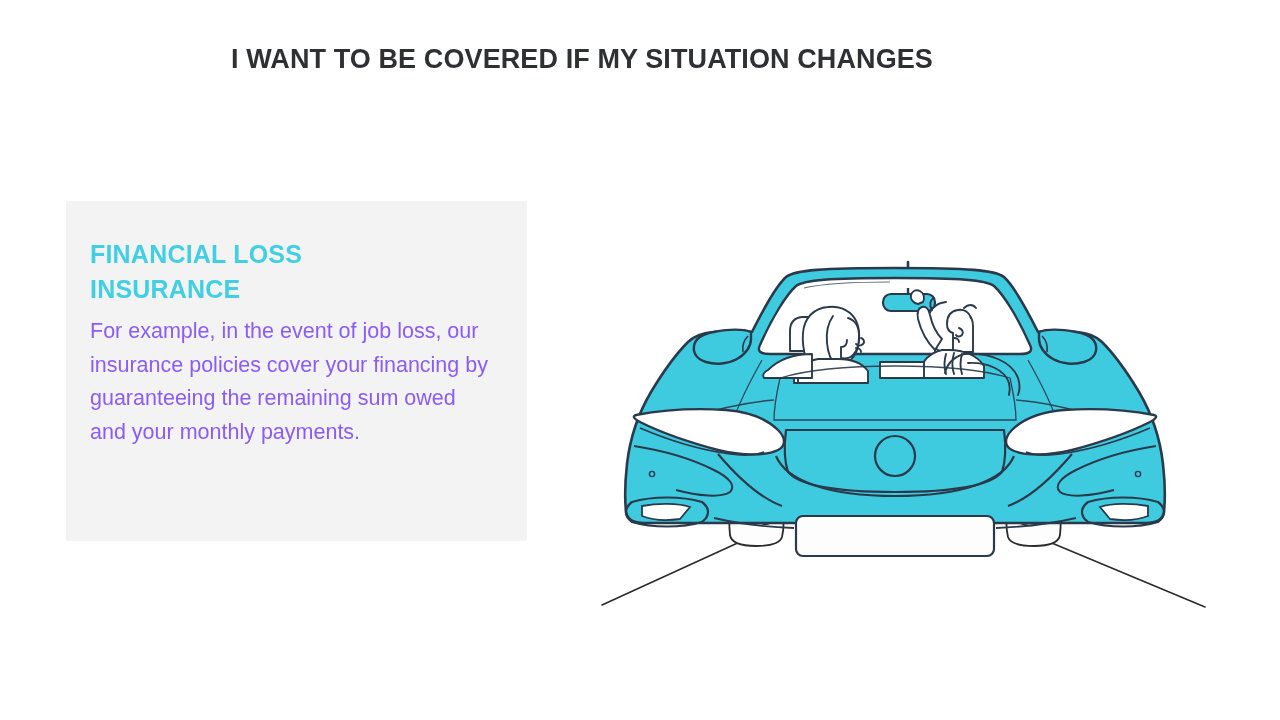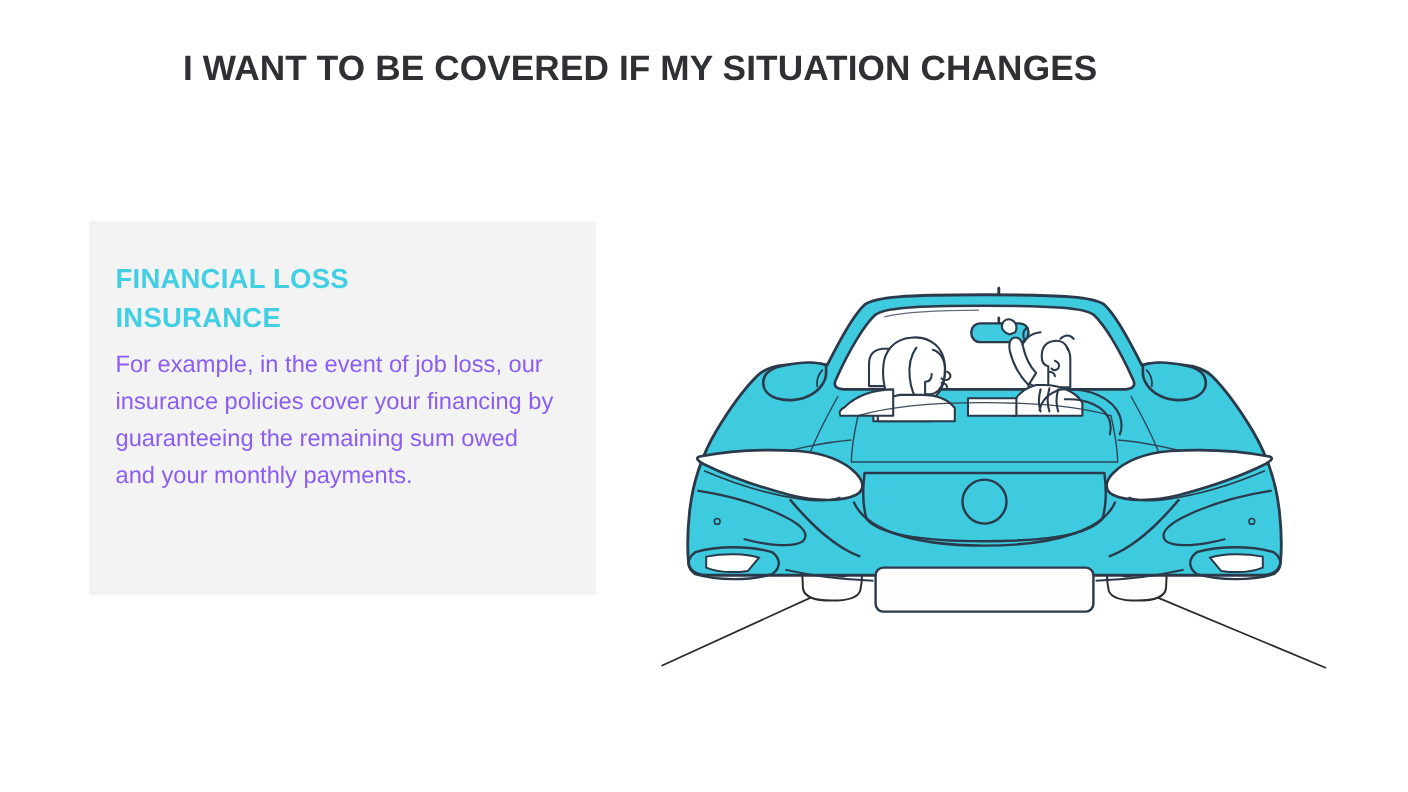--- a/index.html
+++ b/index.html
@@ -25,30 +25,30 @@
 
   
   #slide-title {
     position: absolute;
     left: 0;
     top: 44px;
     width: 1164px;
     text-align: center;
     font-family: "Liberation Sans", sans-serif;
     font-weight: bold;
-    font-size: 32px;
+    font-size: 27px;
     letter-spacing: 0.1px;
     color: #2f3033;
     white-space: nowrap;
   }
 
   
   #text-card {
     position: absolute;
-    left: 81px;
+    left: 66px;
     top: 201px;
     width: 461px;
     height: 340px;
     background: #f3f3f4;
     box-sizing: border-box;
     padding: 36px 30px 0 24px;
   }
   #card-heading {
     font-family: "Liberation Sans", sans-serif;
     font-weight: bold;

